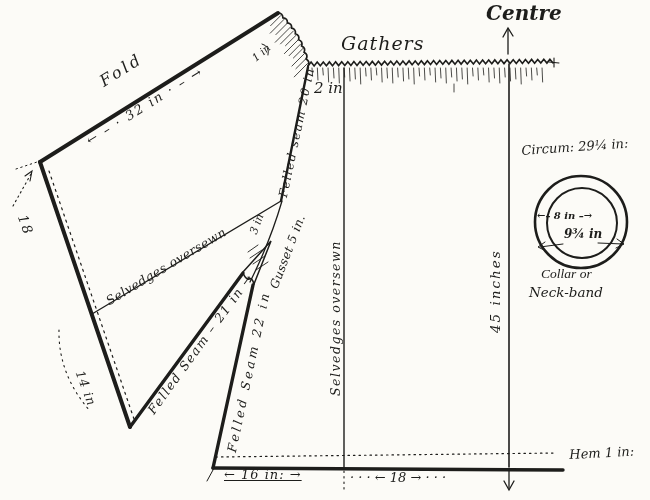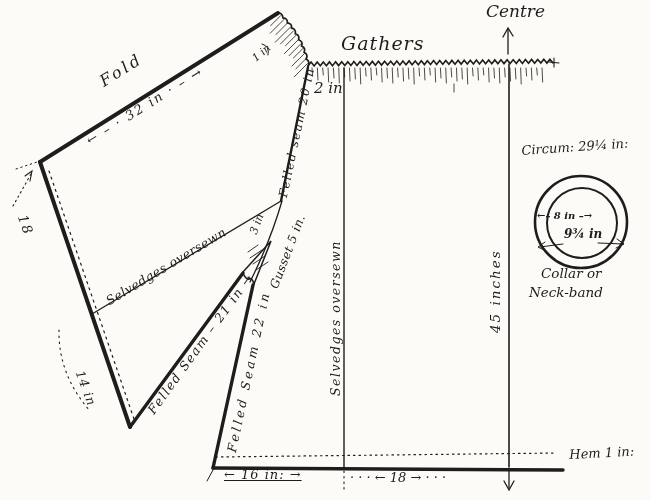--- a/index.html
+++ b/index.html
@@ -152,30 +152,30 @@
 
   <div class="lbl" style="left:97px;top:76px;transform:rotate(-32deg);font-size:16px;letter-spacing:3px;">Fold</div>
   <div class="lbl" style="left:84px;top:136px;transform:rotate(-32deg);font-size:13px;letter-spacing:2px;">← – · 32 in · – →</div>
   <div class="lbl" style="left:28px;top:213px;transform:rotate(70deg);font-size:13.5px;letter-spacing:2px;">18</div>
   <div class="lbl" style="left:85px;top:369px;transform:rotate(70deg);font-size:12.5px;letter-spacing:1px;">14 in</div>
   <div class="lbl" style="left:104px;top:297px;transform:rotate(-31deg);font-size:12.5px;letter-spacing:0.5px;">Selvedges oversewn</div>
   <div class="lbl" style="left:146px;top:409px;transform:rotate(-54deg);font-size:12.5px;letter-spacing:1.5px;">Felled Seam – 21 in →</div>
   <div class="lbl" style="left:250px;top:55px;transform:rotate(-40deg);font-size:10.5px;">1 in</div>
 
   <div class="lbl" style="left:341px;top:34px;font-size:19px;letter-spacing:1px;">Gathers</div>
-  <div class="lbl" style="left:486px;top:3px;font-size:17px;">Centre</div>
+  <div class="lbl" style="left:486px;top:3px;font-size:20px;font-weight:bold;">Centre</div>
   <div class="lbl" style="left:277px;top:196px;transform:rotate(-78deg);font-size:12px;letter-spacing:1.5px;">Felled seam 20 in</div>
   <div class="lbl" style="left:314px;top:81px;font-size:15px;">2 in</div>
   <div class="lbl" style="left:268px;top:286px;transform:rotate(-69deg);font-size:12px;letter-spacing:0.5px;">Gusset 5 in.</div>
   <div class="lbl" style="left:248px;top:232px;transform:rotate(-70deg);font-size:11px;">3 in</div>
   <div class="lbl" style="left:226px;top:451px;transform:rotate(-78deg);font-size:12.5px;letter-spacing:3px;">Felled Seam 22 in</div>
   <div class="lbl" style="left:330px;top:396px;transform:rotate(-90deg);font-size:12.5px;letter-spacing:1.5px;">Selvedges oversewn</div>
   <div class="lbl" style="left:489px;top:333px;transform:rotate(-90deg);font-size:13.5px;letter-spacing:2px;">45 inches</div>
   <div class="lbl" style="left:569px;top:448px;transform:rotate(-3deg);font-size:13px;">Hem 1 in:</div>
   <div class="lbl" style="left:224px;top:468px;font-size:13px;letter-spacing:1px;text-decoration:underline;">← 16 in: →</div>
   <div class="lbl" style="left:350px;top:471px;font-size:13px;">· · · ← 18 → · · ·</div>
 
   <div class="lbl" style="left:521px;top:144px;transform:rotate(-4deg);font-size:13px;">Circum: 29¼ in:</div>
   <div class="lbl" style="left:537px;top:211px;font-size:10px;font-weight:bold;">←– 8 in –→</div>
   <div class="lbl" style="left:564px;top:228px;font-size:12px;font-weight:bold;">9¾ in</div>
-  <div class="lbl" style="left:541px;top:267px;font-size:13.5px;">Collar or</div>
+  <div class="lbl" style="left:541px;top:267px;font-size:13.5px;font-family:Liberation Serif, serif;">Collar or</div>
   <div class="lbl" style="left:529px;top:286px;font-size:13.5px;">Neck-band</div>
 </div>
 
 </body></html>

